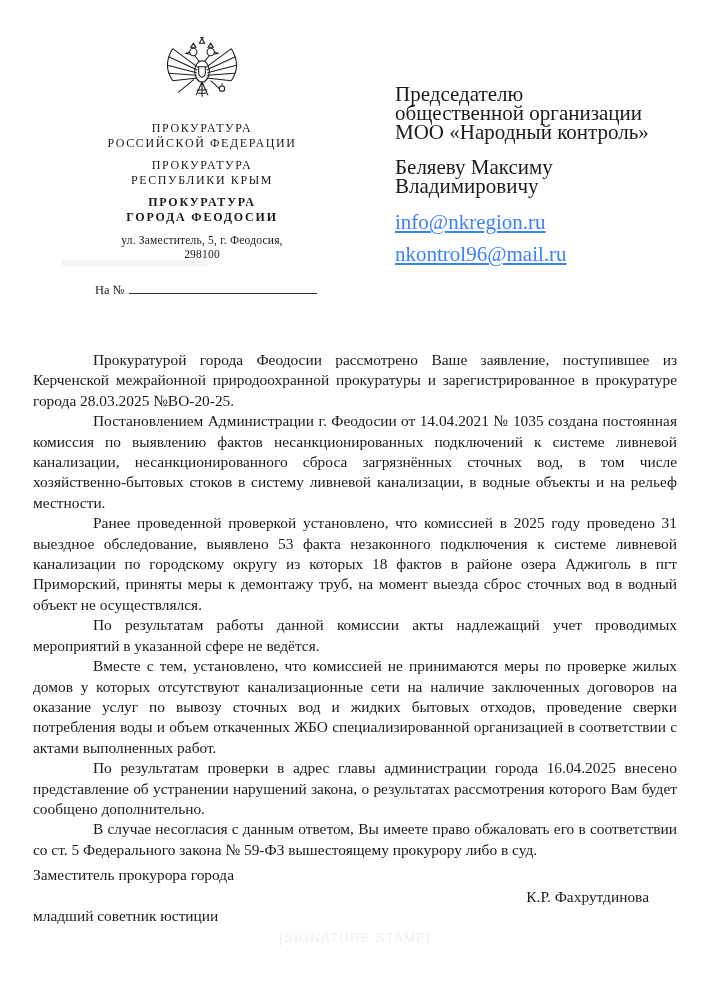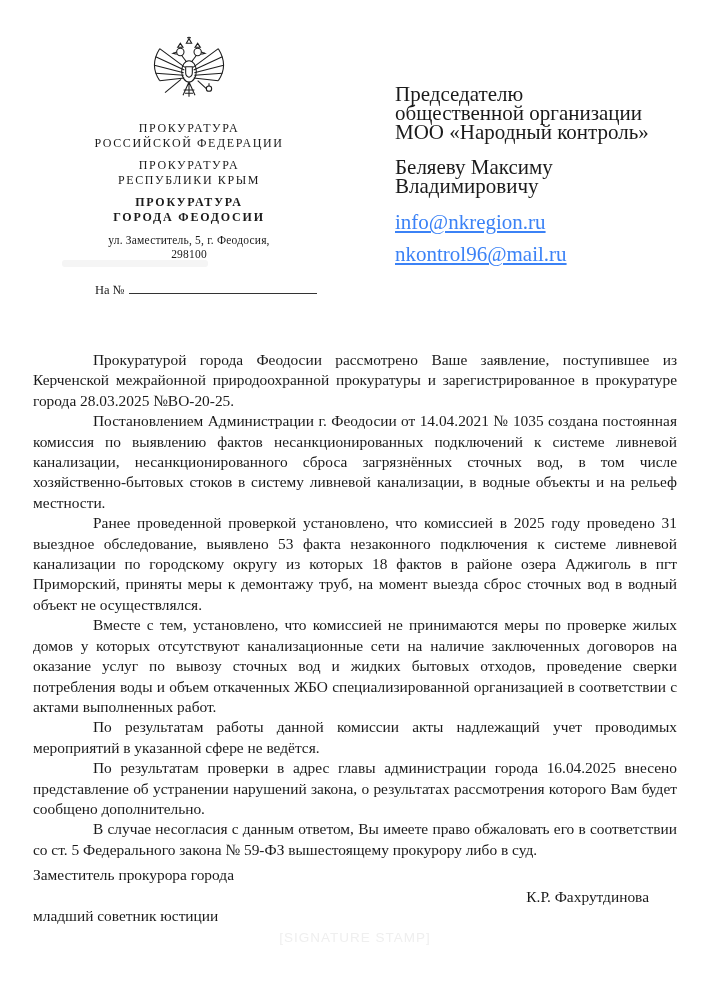--- a/index.html
+++ b/index.html
@@ -9,21 +9,21 @@
     width:708px; height:997px;
     margin:0 auto;
     background:#ffffff;
     font-family:"Liberation Serif","DejaVu Serif",serif;
     color:#1a1a1a;
     overflow:hidden;
   }
 
   
   .letterhead {
-    position:absolute; left:74px; top:36px; width:230px;
+    position:absolute; left:87px; top:36px; width:230px;
     text-align:center;
   }
   .emblem-wrap { height:78px; margin-bottom:6px; }
   .org-block { font-size:12px; line-height:15px; letter-spacing:1.6px; margin-top:7px; }
   .org-block.bold { font-weight:bold; letter-spacing:1.8px; }
   .lh-address { font-size:11.5px; line-height:13.5px; margin-top:9px; letter-spacing:0.2px; }
   .faint-smudge {
     position:absolute; left:62px; top:260px; width:146px; height:7px;
     background:#f5f5f5; border-radius:3px;
   }
@@ -140,22 +140,22 @@
     <div class="title">Председателю общественной организации МОО «Народный контроль»</div>
     <div class="person">Беляеву Максиму Владимировичу</div>
     <a class="email" href="#">info@nkregion.ru</a>
     <a class="email" href="#">nkontrol96@mail.ru</a>
   </div>
 
   <div class="body-text">
     <p>Прокуратурой города Феодосии рассмотрено Ваше заявление, поступившее из Керченской межрайонной природоохранной прокуратуры и зарегистрированное в прокуратуре города 28.03.2025 №ВО-20-25.</p>
     <p>Постановлением Администрации г. Феодосии от 14.04.2021 № 1035 создана постоянная комиссия по выявлению фактов несанкционированных подключений к системе ливневой канализации, несанкционированного сброса загрязнённых сточных вод, в том числе хозяйственно-бытовых стоков в систему ливневой канализации, в водные объекты и на рельеф местности.</p>
     <p>Ранее проведенной проверкой установлено, что комиссией в 2025 году проведено 31 выездное обследование, выявлено 53 факта незаконного подключения к системе ливневой канализации по городскому округу из которых 18 фактов в районе озера Аджиголь в пгт Приморский, приняты меры к демонтажу труб, на момент выезда сброс сточных вод в водный объект не осуществлялся.</p>
+    <p>По результатам работы данной комиссии акты надлежащий учет проводимых мероприятий в указанной сфере не ведётся.</p>
     <p>Вместе с тем, установлено, что комиссией не принимаются меры по проверке жилых домов у которых отсутствуют канализационные сети на наличие заключенных договоров на оказание услуг по вывозу сточных вод и жидких бытовых отходов, проведение сверки потребления воды и объем откаченных ЖБО специализированной организацией в соответствии с актами выполненных работ.</p>
-    <p>По результатам работы данной комиссии акты надлежащий учет проводимых мероприятий в указанной сфере не ведётся.</p>
     <p>По результатам проверки в адрес главы администрации города 16.04.2025 внесено представление об устранении нарушений закона, о результатах рассмотрения которого Вам будет сообщено дополнительно.</p>
     <p>В случае несогласия с данным ответом, Вы имеете право обжаловать его в соответствии со ст. 5 Федерального закона № 59-ФЗ вышестоящему прокурору либо в суд.</p>
 
     <div class="sig-block">
       <div class="sig-row">
         <div class="sig-left">
           <div>Заместитель прокурора города</div>
           <div class="sig-rank">младший советник юстиции</div>
         </div>
         <div class="sig-name">К.Р. Фахрутдинова</div>

